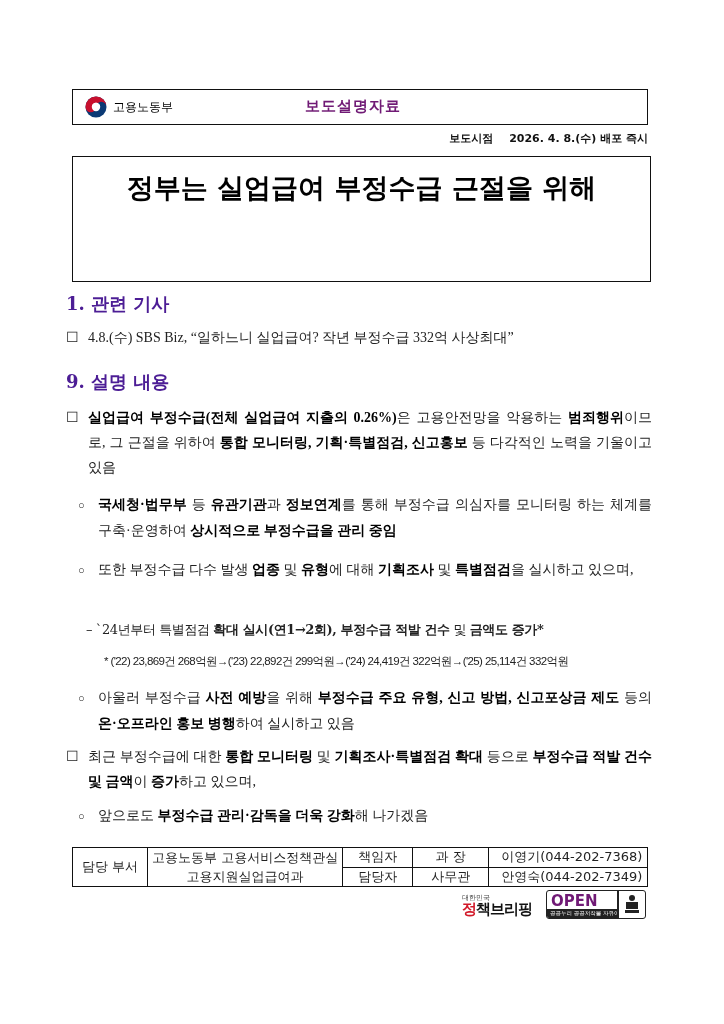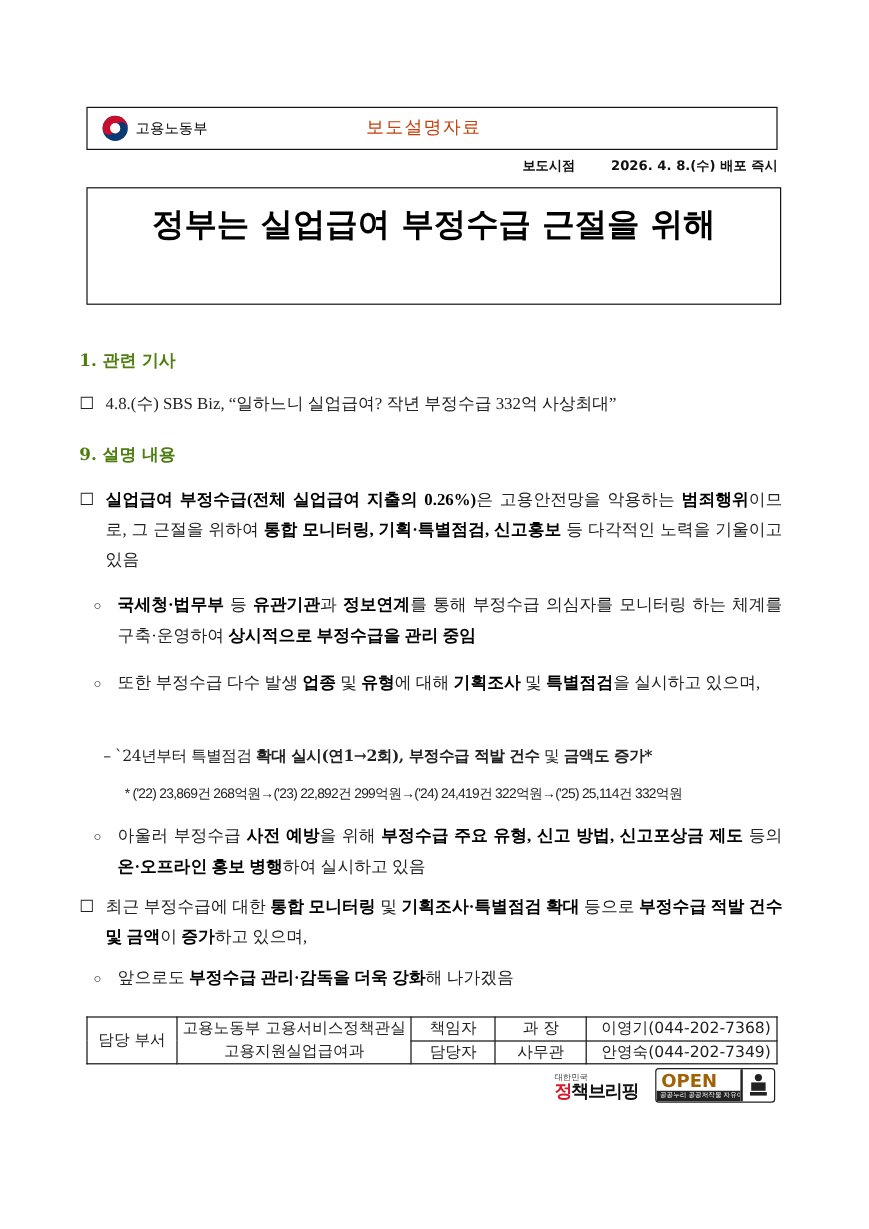--- a/index.html
+++ b/index.html
@@ -5,31 +5,31 @@
   * { box-sizing: border-box; margin: 0; padding: 0; }
   html, body { width: 724px; height: 1024px; background: #ffffff; overflow: hidden; }
   body { position: relative; font-family: "DejaVu Sans", "Liberation Sans", sans-serif; color: #111; }
 
   .abs { position: absolute; }
 
   
   .header-box { left: 72px; top: 89px; width: 576px; height: 36px; border: 1.5px solid #111; }
   .ministry-logo { left: 12px; top: 6px; width: 22px; height: 22px; }
   .ministry-name { left: 40px; top: 9px; font-size: 12px; color: #000000; letter-spacing: 0px; }
-  .doc-type { left: 232px; top: 7px; font-size: 15px; color: #c2410c; letter-spacing: 1px; }
+  .doc-type { left: 232px; top: 7px; font-size: 15px; color: #701a75; letter-spacing: 1px; font-weight: bold; }
 
   .release-row { right: 76px; top: 131px; font-size: 11px; font-weight: bold; color: #111; white-space: nowrap; }
-  .release-row .label { margin-right: 26px; }
+  .release-row .label { margin-right: 12px; }
 
   
-  .title-box { left: 72px; top: 156px; width: 579px; height: 98px; border: 1.5px solid #111; text-align: center; }
+  .title-box { left: 72px; top: 156px; width: 579px; height: 126px; border: 1.5px solid #111; text-align: center; }
   .title-line { font-size: 27px; font-weight: bold; line-height: 36px; letter-spacing: 0px; color: #000; }
   .title-line.l1 { margin-top: 13px; }
 
-  .section-head { left: 66px; font-size: 14px; font-weight: bold; font-family: "DejaVu Serif", "Liberation Serif", serif; color: #4d7c0f; }
+  .section-head { left: 66px; font-size: 18px; font-weight: bold; font-family: "DejaVu Serif", "Liberation Serif", serif; color: #4c1d95; }
 
   .para { left: 66px; width: 586px; font-size: 14px; line-height: 25px; font-family: Liberation Serif, serif; color: #222; text-align: justify; }
   .para b { color: #000; }
   .indent1 { padding-left: 22px; text-indent: -22px; }
   .indent2 { padding-left: 20px; text-indent: -20px; }
   .sq { display: inline-block; width: 22px; text-indent: 0; }
   .ci { display: inline-block; width: 20px; text-indent: 0; font-size: 11px; }
 
   .dash-line { left: 86px; top: 621px; width: 566px; font-size: 13px; font-family: "DejaVu Serif", "Liberation Serif", serif; white-space: nowrap; letter-spacing: -0.4px; color: #222; }
   .note-line { left: 104px; top: 654px; font-size: 11.5px; font-family: "Liberation Sans", sans-serif; white-space: nowrap; letter-spacing: -0.6px; color: #222; }
@@ -38,21 +38,21 @@
   .contact-table { left: 72px; top: 847px; width: 576px; border-collapse: collapse; font-size: 13px; font-family: "DejaVu Sans", sans-serif; color: #222; }
   .contact-table td { border: 1px solid #111; height: 19.5px; text-align: center; padding: 0 4px; white-space: nowrap; }
   .contact-table td.left { text-align: left; padding-left: 12px; }
 
   .briefing-logo { left: 462px; top: 893px; width: 80px; height: 26px; }
   .brief-small { left: 0; top: 0; font-size: 7px; color: #444; }
   .brief-big { left: 0; top: 7px; font-size: 15px; font-weight: bold; letter-spacing: -1px; color: #111; }
   .brief-big .r { color: #d21a2a; }
 
   .open-badge { left: 546px; top: 890px; width: 100px; height: 29px; border: 1.5px solid #222; border-radius: 3px; overflow: hidden; }
-  .open-text { left: 4px; top: 1px; font-size: 15px; font-weight: bold; color: #a16207; letter-spacing: 0px; }
+  .open-text { left: 4px; top: 1px; font-size: 15px; font-weight: bold; color: #701a75; letter-spacing: 0px; }
   .open-sub { left: 0; bottom: 0; width: 70px; height: 9px; background: #222; color: #fff; font-size: 5.5px; line-height: 9px; padding-left: 3px; white-space: nowrap; }
   .open-divider { left: 70px; top: 0; width: 1.5px; height: 100%; background: #222; }
   .open-icon { left: 76px; top: 3px; width: 18px; height: 20px; }
 </style>
 </head>
 <body>
 
 <div class="abs header-box">
   <svg class="abs ministry-logo" viewBox="0 0 22 22">
     <circle cx="11" cy="11" r="10.5" fill="#0b3a75"></circle>

